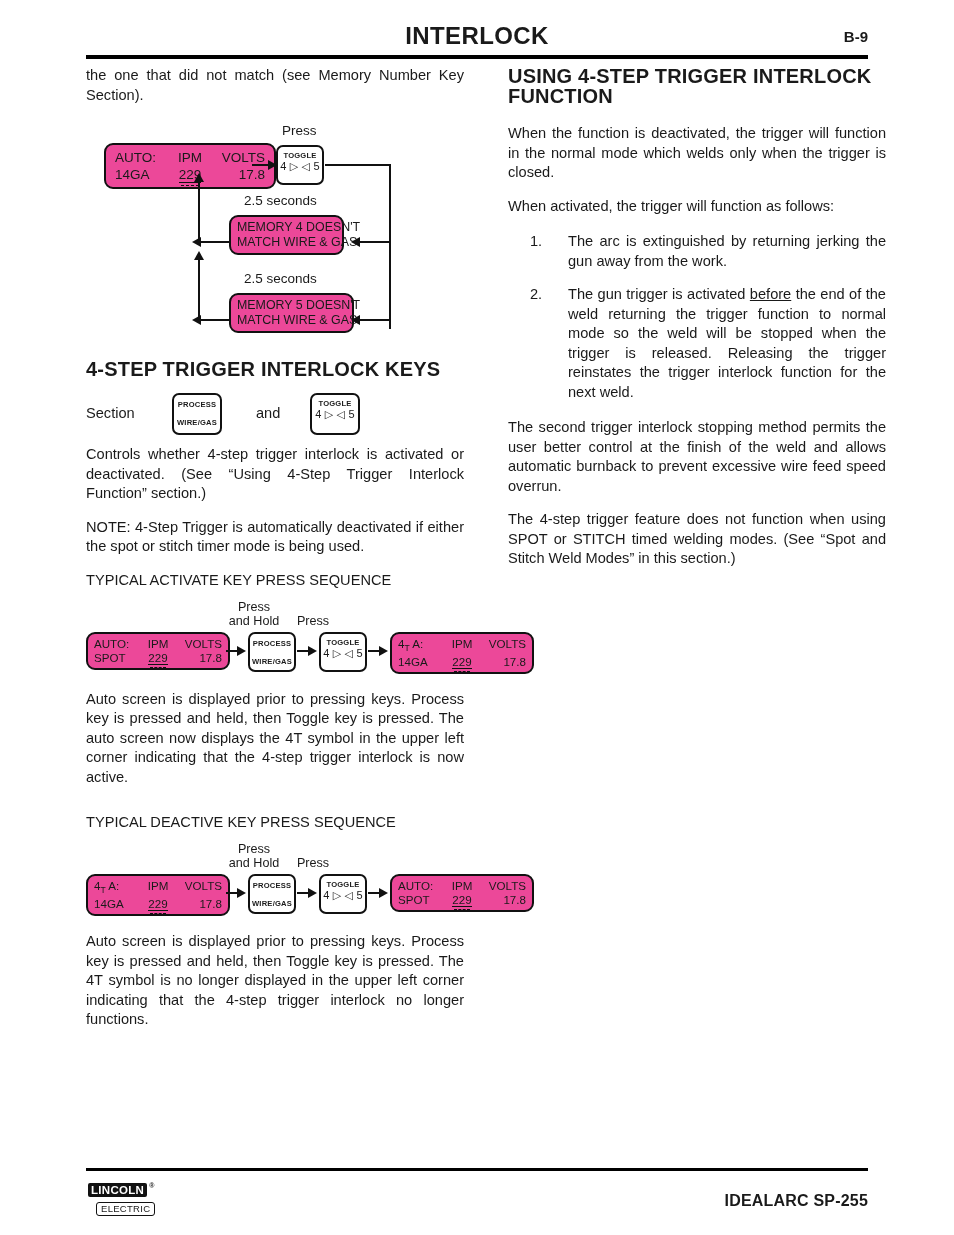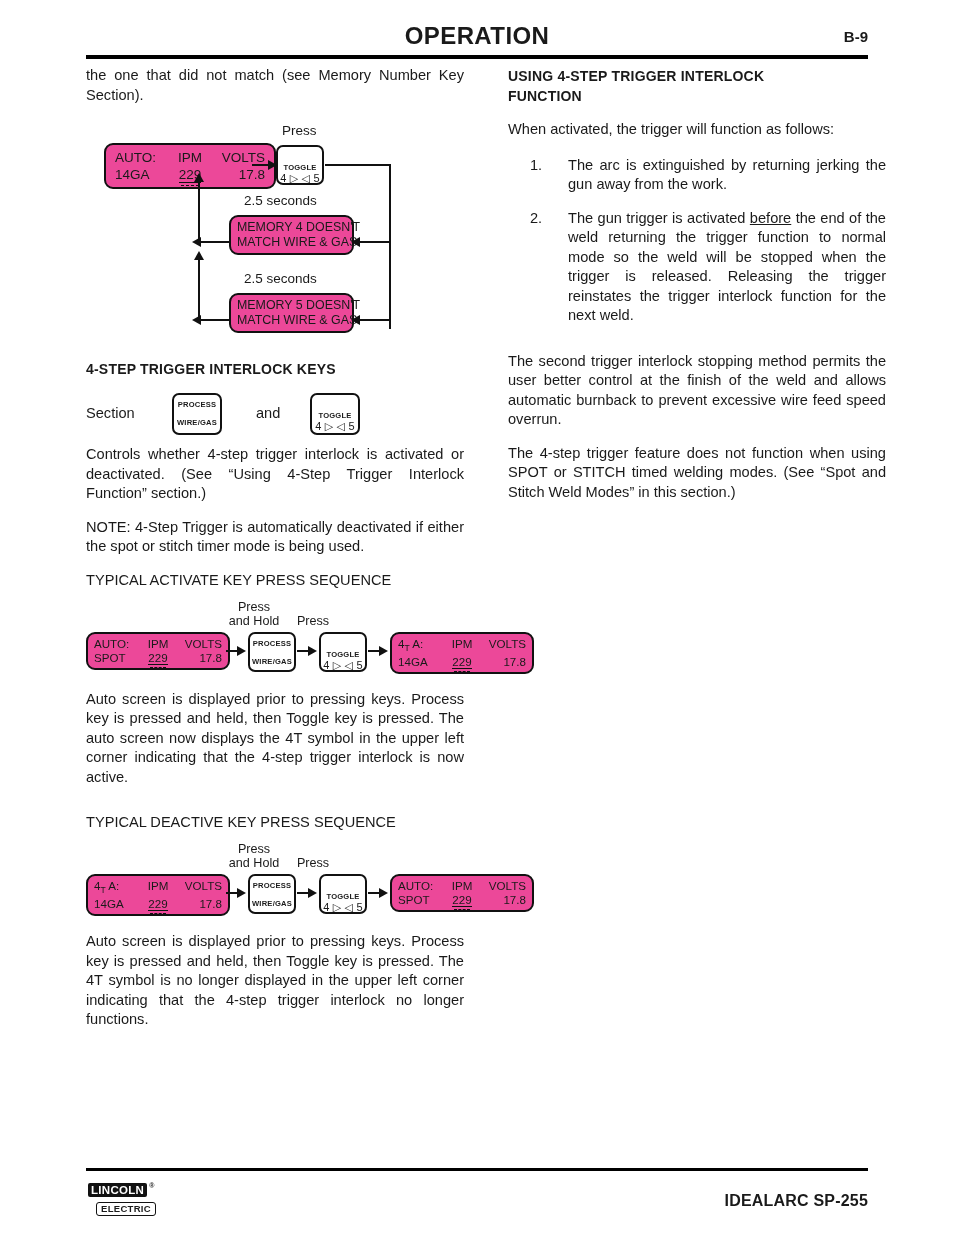--- a/index.html
+++ b/index.html
@@ -62,21 +62,21 @@
     margin: 0 0 14px 0;
     font-size: 14.6px;
     line-height: 19.5px;
     text-align: justify;
   }
   p.body.last { margin-bottom: 0; }
   p.plain { text-align: left; }
 
   h2.sec {
     margin: 0 0 10px 0;
-    font-size: 14px;
+    font-size: 20px;
     font-weight: bold;
     line-height: 20px;
     letter-spacing: 0.2px;
   }
   h3.subhead {
     margin: 0 0 10px 0;
     font-size: 14.6px;
     font-weight: normal;
     line-height: 19px;
   }
@@ -124,21 +124,21 @@
     white-space: nowrap;
   }
   .keybtn.process {
     width: 48px; height: 40px;
     padding-top: 5px;
   }
   .keybtn.process .ktop { font-size: 7.6px; }
   .keybtn.process .kbot { font-size: 7.6px; margin-top: 9px; }
   .keybtn.toggle {
     width: 48px; height: 40px;
-    padding-top: 16px;
+    padding-top: 4px;
   }
   .keybtn.toggle .ktop { font-size: 7.6px; }
   .keybtn.toggle .kdiv {
     width: 34px; height: 1.6px; background:#111;
     margin: 3px auto 2px auto;
   }
   .keybtn.toggle .kbot { font-size: 11px; font-weight: normal; }
 
   
   .keybtn.big { width: 50px; height: 42px; }
@@ -278,39 +278,39 @@
     margin-left: 2px;
     font-weight: bold;
   }
   .logo .l2 {
     display: inline-block;
     margin-left: 8px;
     margin-top: 1px;
     border: 1.6px solid #111;
     border-radius: 3px;
     font-size: 9.5px;
-    font-weight: bold;
+    font-weight: normal;
     letter-spacing: 0.3px;
     padding: 0px 4px;
     line-height: 12px;
   }
   .footer-model {
     position: absolute;
     right: 86px;
     top: 1192px;
     font-size: 16px;
     font-weight: bold;
     letter-spacing: 0.2px;
   }
 </style>
 </head>
 <body>
 
 <div class="page-header">
-  <div class="header-title">OPERATION</div>
+  <div class="header-title">INTERLOCK</div>
   <div class="header-page">B-9</div>
 </div>
 <div class="header-rule"></div>
 
 <div class="col col-left">
 
   <p class="body">the one that did not match (see Memory Number Key Section).</p>
 
   <div class="diagram1">
 
@@ -332,21 +332,21 @@
     </div>
 
     <div class="ln h" style="left:166px; top:45px; width:17px;"></div>
     <div class="arrowhead right" style="left:182px; top:41px;"></div>
 
     <div class="ln h" style="left:239px; top:45px; width:66px;"></div>
     <div class="ln v" style="left:303px; top:45px; height:165px;"></div>
 
     <div class="lbl" style="left:158px; top:74px;">2.5 seconds</div>
 
-    <div class="disp msg" style="position:absolute; left:143px; top:96px; width:125px;">
+    <div class="disp msg" style="position:absolute; left:143px; top:96px; width:115px;">
       <span class="row">MEMORY 4 DOESN'T</span>
       <span class="row">MATCH WIRE &amp; GAS</span>
     </div>
 
     <div class="ln h" style="left:270px; top:122px; width:34px;"></div>
     <div class="arrowhead left" style="left:265px; top:118px;"></div>
 
     <div class="ln h" style="left:112px; top:122px; width:32px;"></div>
     <div class="arrowhead left" style="left:106px; top:118px;"></div>
 
@@ -470,33 +470,34 @@
 
   <p class="body last" style="margin-top:14px;">Auto screen is displayed prior to pressing keys. Process key is pressed and held, then Toggle key is pressed. The 4T symbol is no longer displayed in the upper left corner indicating that the 4-step trigger interlock no longer functions.</p>
 </div>
 
 <div class="col col-right">
   <h2 class="sec">
     <span>USING 4-STEP TRIGGER INTERLOCK</span><br>
     <span>FUNCTION</span>
   </h2>
 
+  <p class="body" style="margin-top:18px;">When the function is deactivated, the trigger will function in the normal mode which welds only when the trigger is closed.</p>
   <p class="body plain" style="margin-top:14px;">When activated, the trigger will function as follows:</p>
 
 
   <ol class="numlist" style="margin-top:16px;">
     <li>
       <span class="num">1.</span><span>The arc is extinguished by returning jerking the gun away from the work.</span>
     </li>
     <li>
       <span class="num">2.</span><span>The gun trigger is activated </span><u class="und">before</u><span> the end of the weld returning the trigger function to normal mode so the weld will be stopped when the trigger is released. Releasing the trigger reinstates the trigger interlock function for the next weld.</span>
     </li>
   </ol>
 
-  <p class="body" style="margin-top:26px;">The second trigger interlock stopping method permits the user better control at the finish of the weld and allows automatic burnback to prevent excessive wire feed speed overrun.</p>
+  <p class="body" style="margin-top:16px;">The second trigger interlock stopping method permits the user better control at the finish of the weld and allows automatic burnback to prevent excessive wire feed speed overrun.</p>
   <p class="body last" style="margin-top:14px;">The 4-step trigger feature does not function when using SPOT or STITCH timed welding modes. (See “Spot and Stitch Weld Modes” in this section.)</p>
 </div>
 
 <div class="footer-rule"></div>
 <div class="logo">
   <span class="l1">LINCOLN</span><span class="reg">®</span><br>
   <span class="l2">ELECTRIC</span>
 </div>
 <div class="footer-model">IDEALARC SP-255</div>
 

